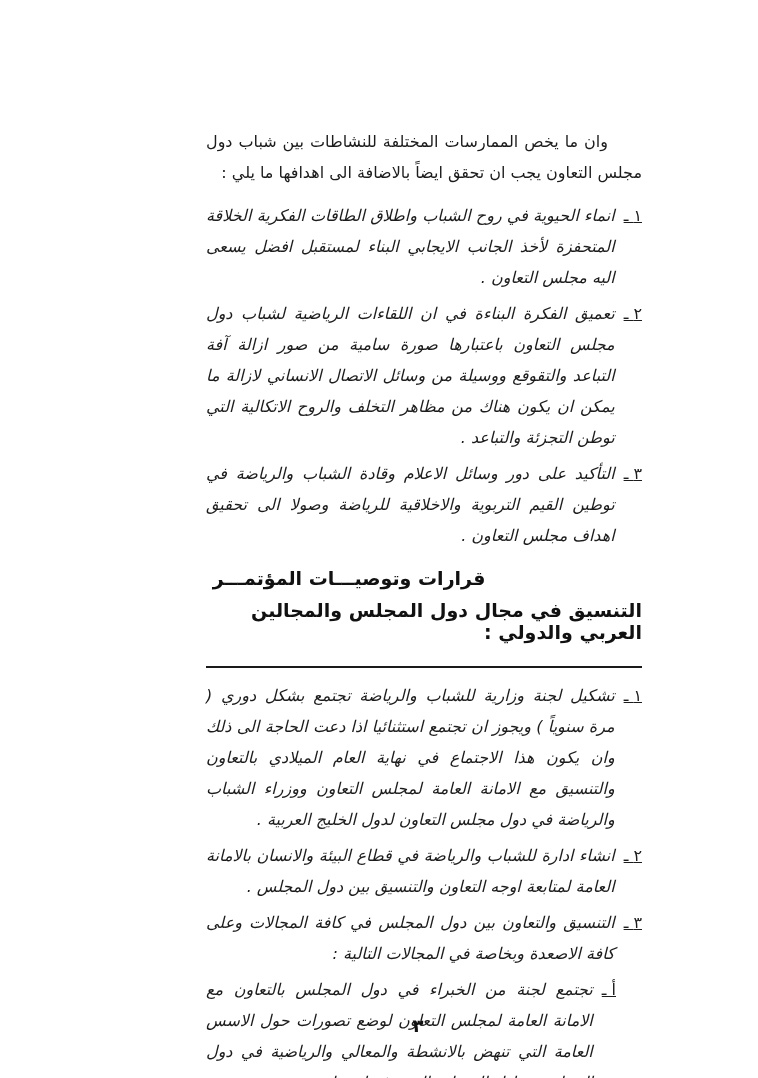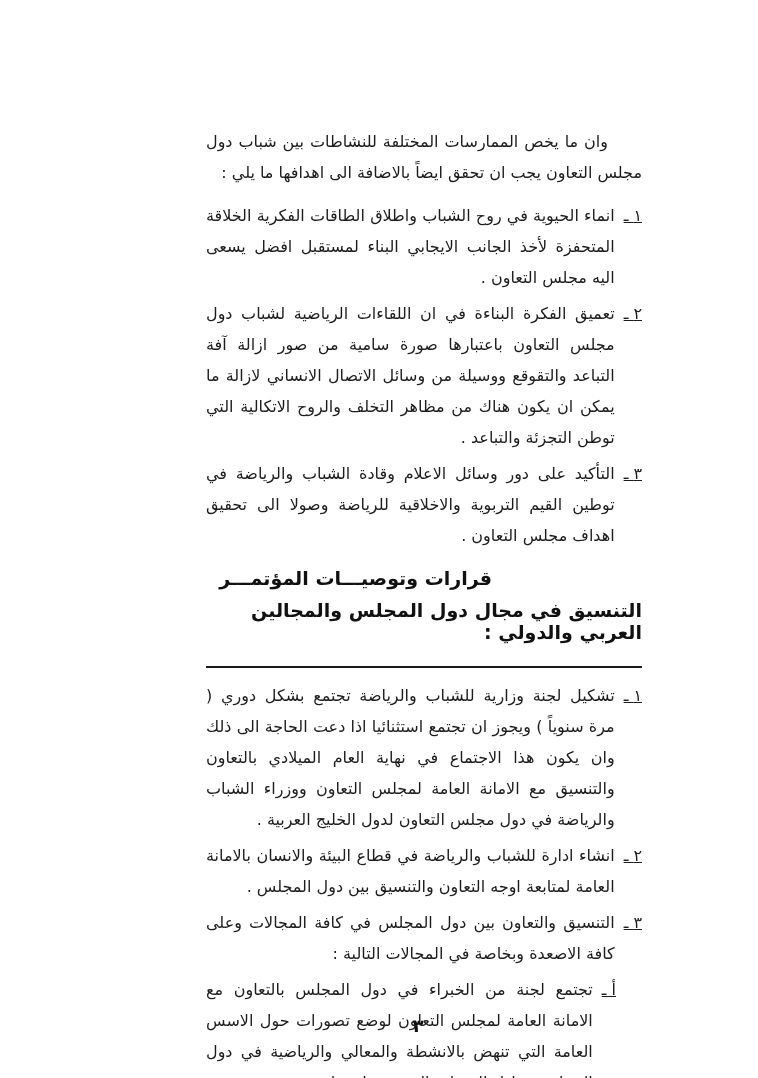--- a/index.html
+++ b/index.html
@@ -31,28 +31,29 @@
     margin-top:12px;
   }
   .doc-item {
     display:flex;
     gap:9px;
     font-size:16px;
     line-height:31px;
     margin-bottom:5px;
   }
   .doc-item .num { white-space:nowrap;text-decoration:underline; }
-  .doc-item .txt { flex:1; text-align:justify; }
+  .doc-item .txt { flex:1; text-align:justify;font-style:italic; }
   .heading {
     font-weight:bold;
     font-size:19px;
     color:#111;
   }
   .heading-centered {
     margin:16px 0 8px;
+    text-align:center;
     padding-right:150px; 
     letter-spacing:0.5px;
   }
   .heading-underlined {
     margin-top:10px;
     padding-bottom:23px;
     border-bottom:2px solid #1a1a1a;
     margin-bottom:12px;
   }
   .sub-list {

